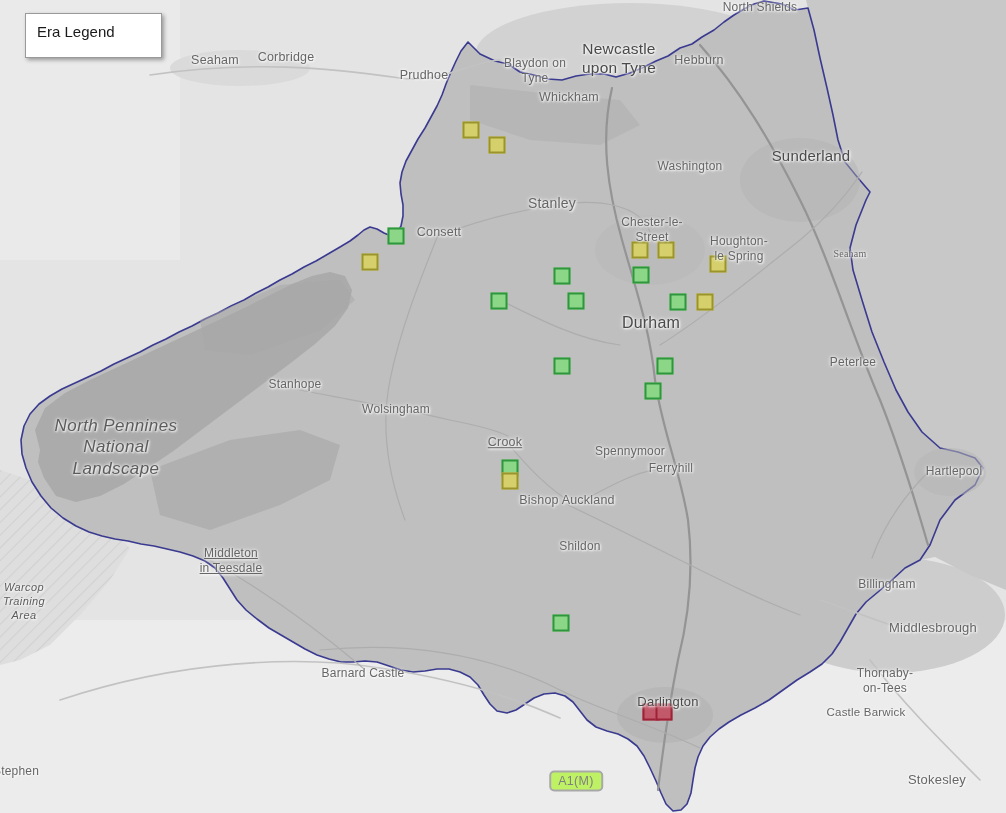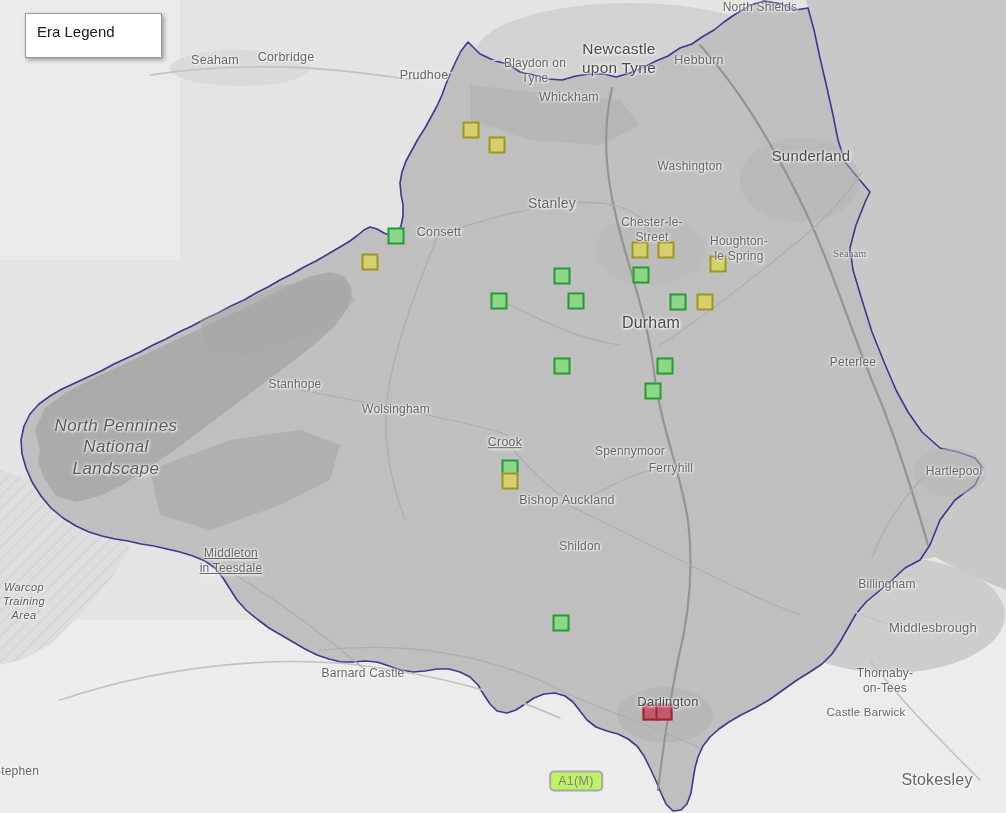--- a/index.html
+++ b/index.html
@@ -147,21 +147,21 @@
       <div class="map-label nature" style="left: 24px; top: 602px; font-size: 11px;">Warcop
 Training
 Area</div>
       <div class="map-label town" style="left: 887px; top: 584px; font-size: 12px;">Billingham</div>
       <div class="map-label town" style="left: 933px; top: 628px; font-size: 13px;">Middlesbrough</div>
       <div class="map-label town" style="left: 885px; top: 681px; font-size: 12px;">Thornaby-
 on-Tees</div>
       <div class="map-label town" style="left: 866px; top: 712px; font-size: 11.5px;">Castle Barwick</div>
       <div class="map-label city" style="left: 668px; top: 702px; font-size: 13px;">Darlington</div>
       <div class="map-label town" style="left: 363px; top: 673px; font-size: 12px;">Barnard Castle</div>
-      <div class="map-label town" style="left: 937px; top: 780px; font-size: 16px;">Stokesley</div>
+      <div class="map-label town" style="left: 937px; top: 780px; font-size: 13px;">Stokesley</div>
       <div class="map-label town" style="left: 16px; top: 771px; font-size: 12px;">Stephen</div>
     </div>
 
   <div id="road-badge" style="left: 576px; top: 781px;">A1(M)</div>
 
   <div id="legend">
     <div class="legend-title">Era Legend</div>
   </div>
 </div>
 

